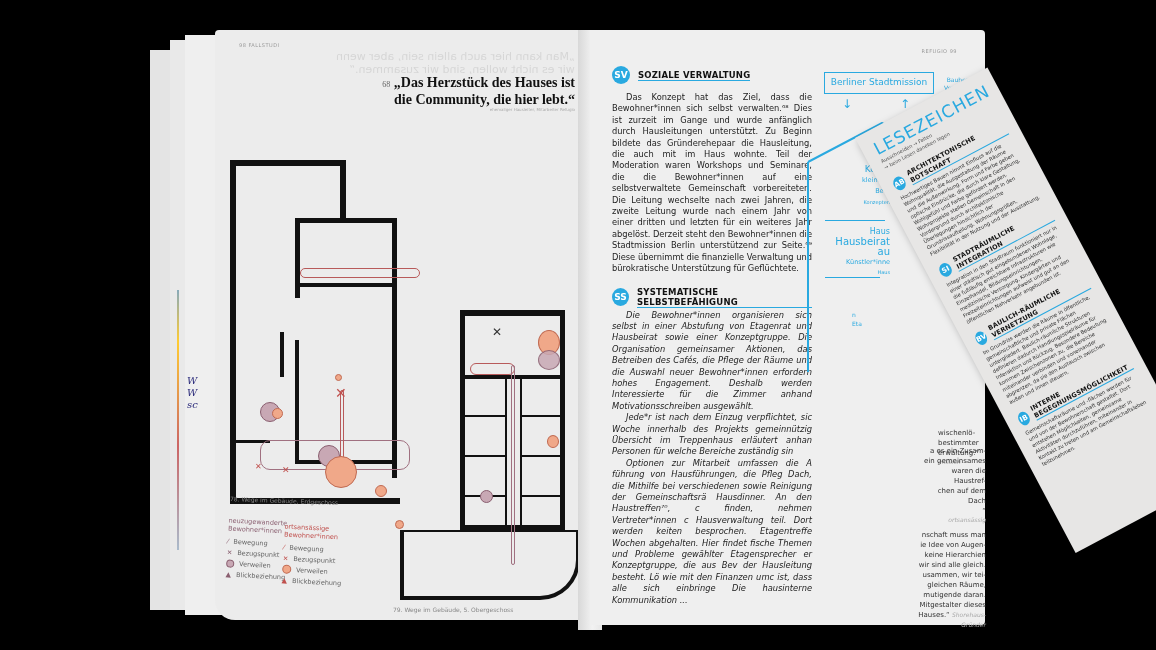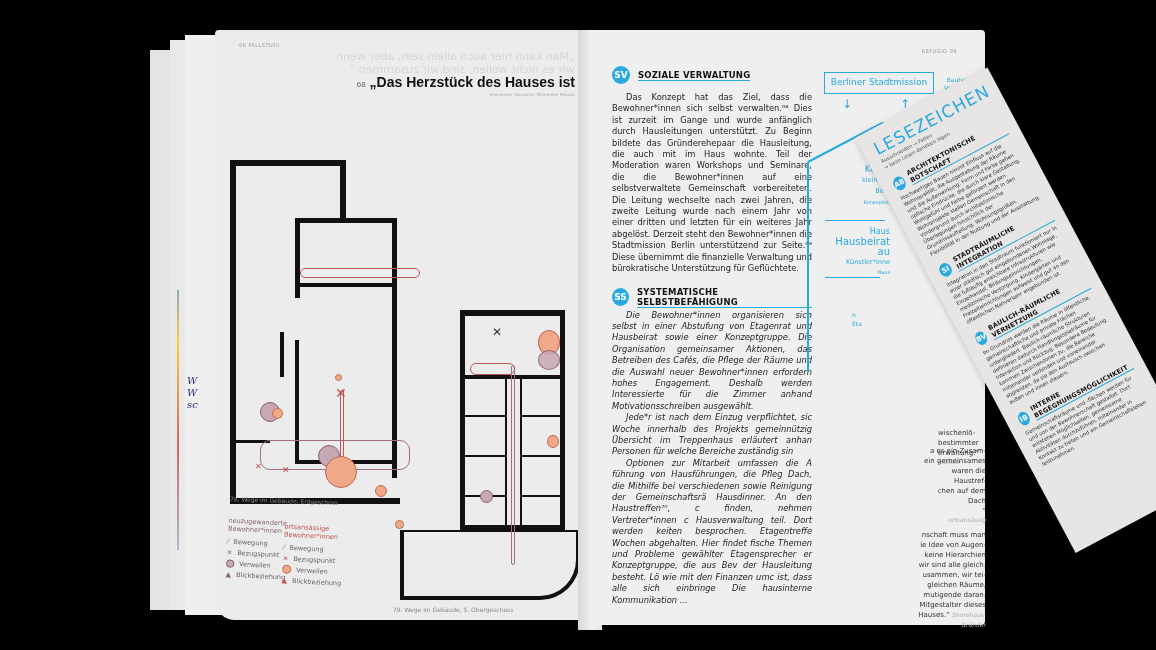--- a/index.html
+++ b/index.html
@@ -3,21 +3,21 @@
 <meta charset="utf-8">
 <style>
   * { box-sizing: border-box; margin: 0; padding: 0; }
   body { width: 1156px; height: 650px; background: #000; overflow: hidden; position: relative; font-family: "DejaVu Sans", sans-serif; }
   .abs { position: absolute; }
   .back-page { background: #eeeeee; }
   .page-left { left: 215px; top: 30px; width: 380px; height: 590px; background: #ececec; border-radius: 4px 0 0 20px; }
   .page-right { left: 590px; top: 30px; width: 395px; height: 595px; background: #efefef; border-radius: 0 4px 4px 0; }
   .spine { left: 578px; top: 30px; width: 24px; height: 600px; background: linear-gradient(90deg, #d8d8d8, #f2f2f2 60%, #e6e6e6); }
   .runhead { font-size: 5px; color: #999; letter-spacing: .5px; }
-  .quote-main { font-family: Liberation Sans, sans-serif; font-weight: bold; font-size: 14px; color: #111; text-align: right; line-height: 15px; }
+  .quote-main { font-family: Liberation Serif, serif; font-weight: bold; font-size: 14px; color: #111; text-align: right; line-height: 15px; }
   .quote-num { font-size: 8px; color: #666; font-weight: normal; }
   .quote-attr { font-size: 4px; color: #aaa; text-align: right; }
   .ghost { color: #d6d6d6; font-size: 11px; transform: scaleX(-1); }
   .caption { font-size: 6px; color: #888; }
   .legend-title { font-size: 6.5px; line-height: 8px; }
   .legend-item { font-size: 6.5px; color: #666; display: flex; align-items: center; gap: 5px; height: 11px; }
   .sec-head { display: flex; align-items: center; gap: 8px; }
   .badge { width: 18px; height: 18px; border-radius: 50%; background: #29a9e0; color: #fff; font-weight: bold; font-size: 9px; display: flex; align-items: center; justify-content: center; }
   .sec-title { font-size: 8.5px; font-weight: bold; color: #111; border-bottom: 1px solid #29a9e0; letter-spacing: .2px; }
   .body-text { font-family: "DejaVu Sans", sans-serif; font-size: 8.3px; line-height: 11.4px; color: #222; text-align: justify; }
@@ -54,20 +54,21 @@
 </div>
 
 <div class="abs page-left">
   <div class="abs runhead" style="left:24px;top:12px;">98   FALLSTUDI</div>
   <div class="abs ghost" style="right:20px;top:20px;text-align:left;line-height:13px;">
     <div>„Man kann hier auch allein sein, aber wenn</div>
     <div>wir es nicht wollen, sind wir zusammen.“</div>
   </div>
   <div class="abs" style="right:20px;top:45px;">
     <div class="quote-main"><span class="quote-num">68</span> <span>„Das Herzstück des Hauses ist</span></div>
+    <div class="quote-main">die Community, die hier lebt.“</div>
     <div class="quote-attr">ehemaliger Hausleiter, Mitarbeiter Refugio</div>
   </div>
 
   <div class="abs" style="left:15px;top:130px;width:175px;height:350px;">
     <div class="abs" style="left:0;top:0;width:115px;height:340px;border:6px solid #111;border-right:none;border-bottom:none;"></div>
     <div class="wall" style="left:110px;top:0;width:6px;height:62px;"></div>
     <div class="wall" style="left:65px;top:58px;width:100px;height:5px;"></div>
     <div class="wall" style="left:65px;top:58px;width:5px;height:80px;"></div>
     <div class="wall" style="left:162px;top:58px;width:5px;height:260px;"></div>
     <div class="wall" style="left:65px;top:123px;width:100px;height:4px;"></div>

